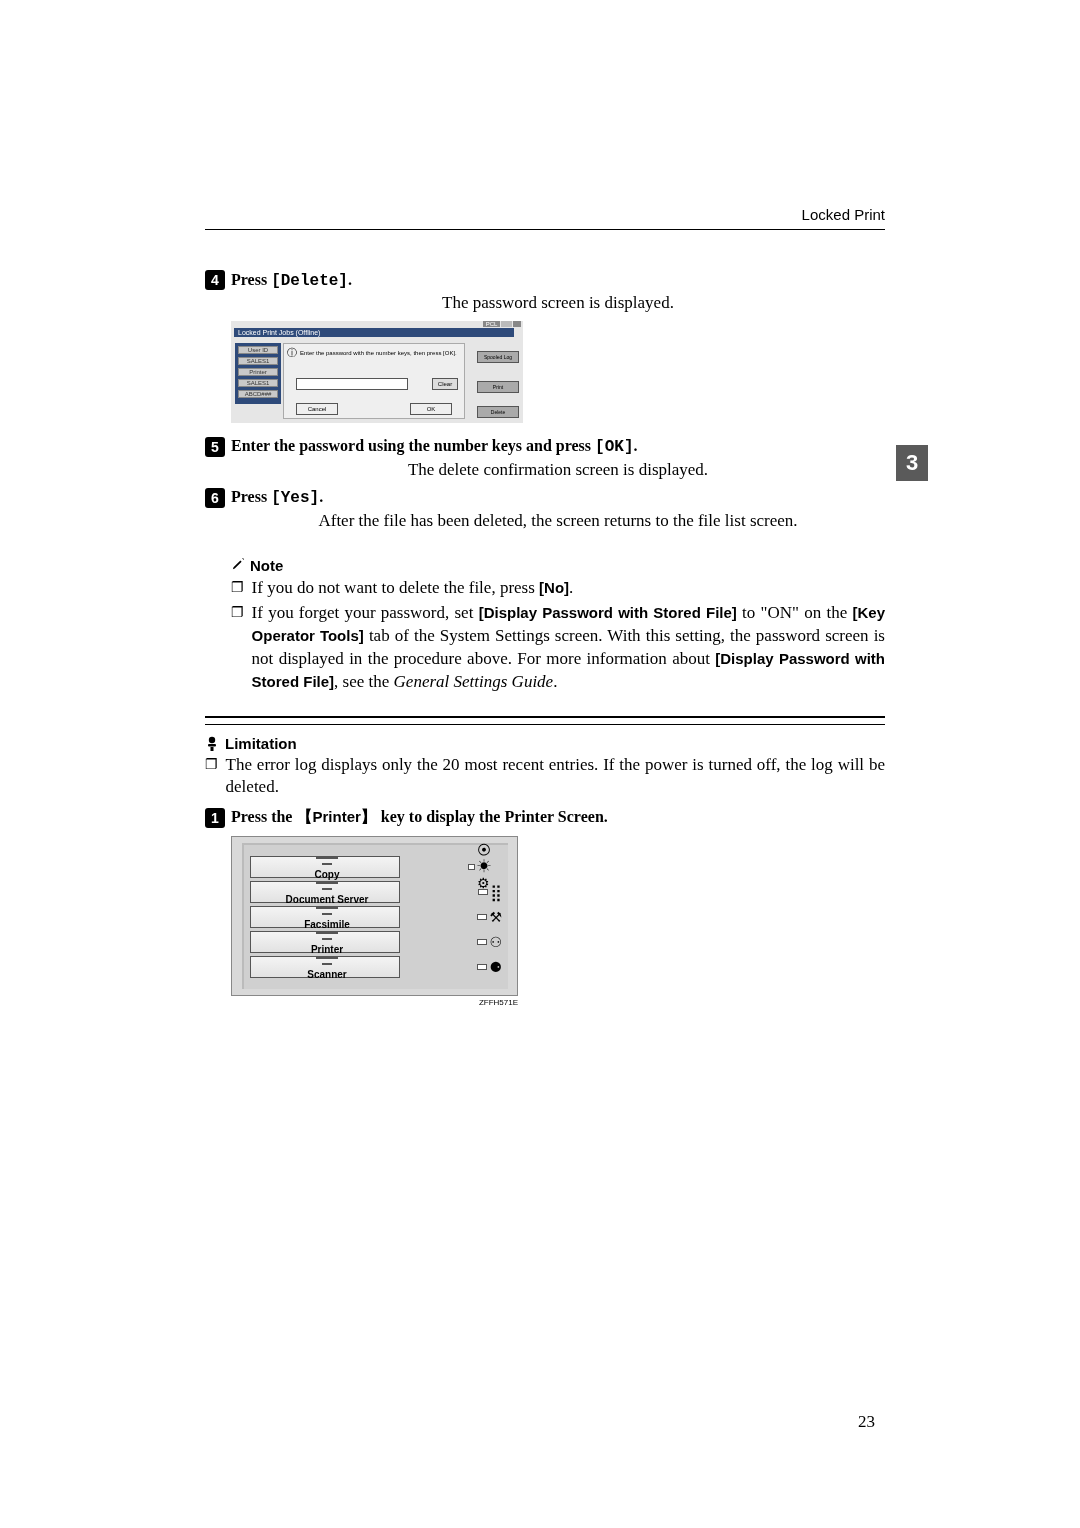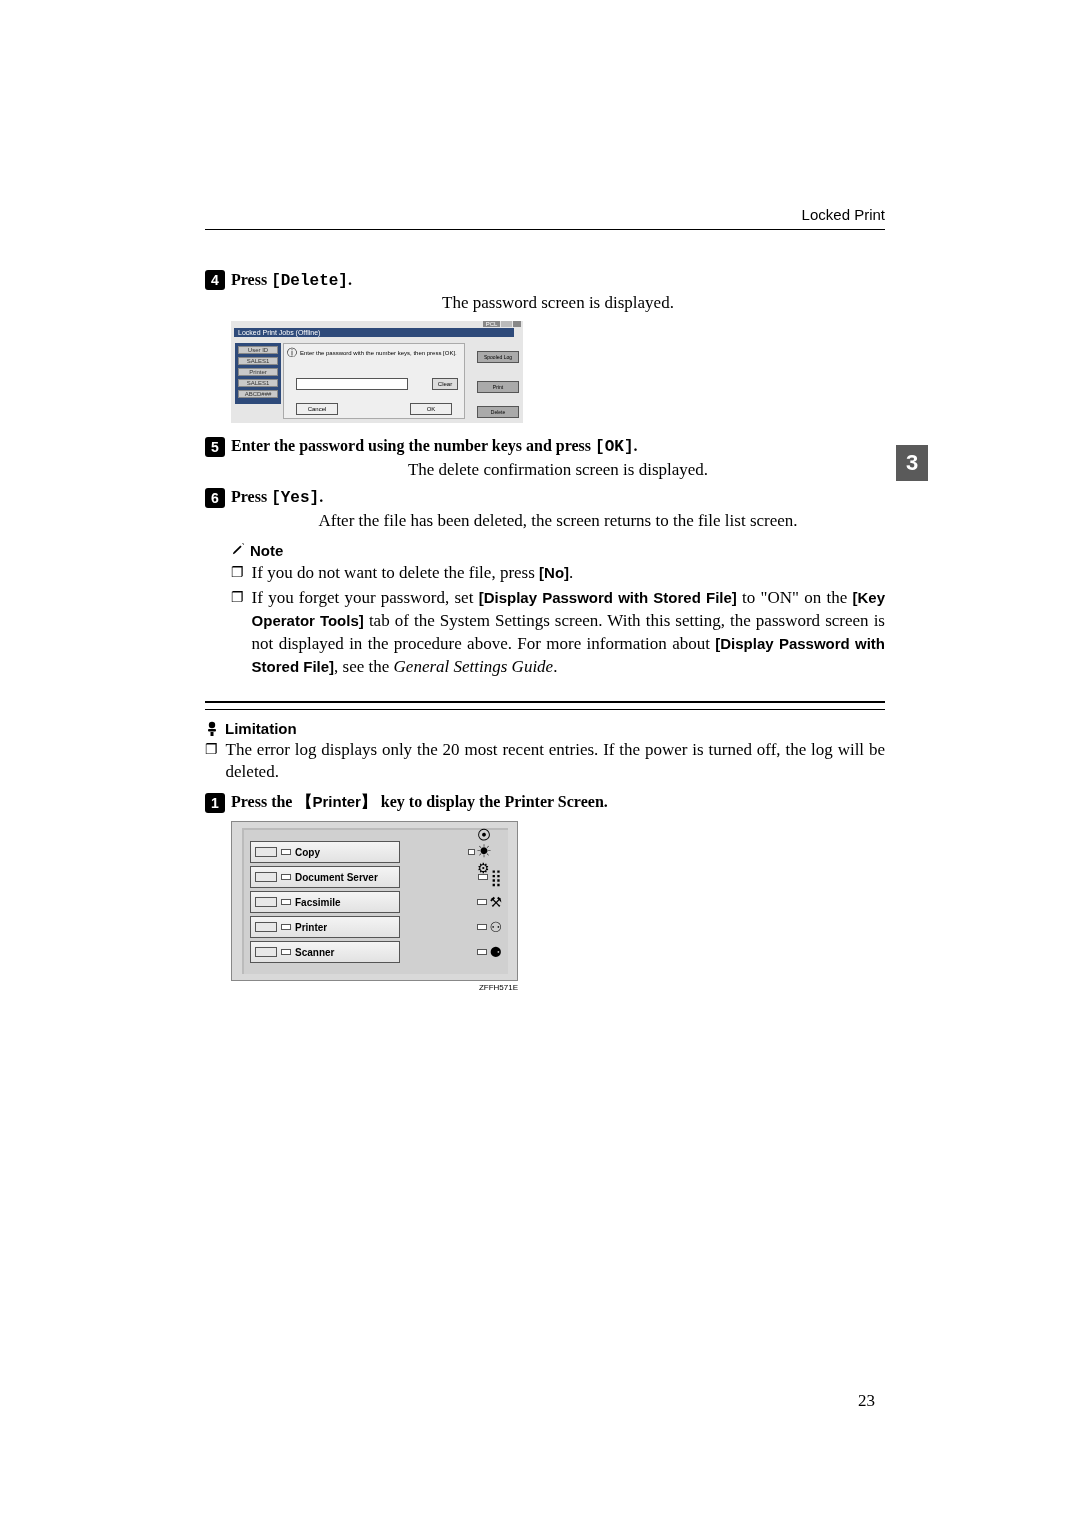--- a/index.html
+++ b/index.html
@@ -188,21 +188,21 @@
     color:#000;
     font-size:5px;
     text-align:center;
     line-height:10px;
   }
   .note-head {
     display: flex;
     align-items: center;
     gap: 4px;
     margin-left: 26px;
-    margin-top: 8px;
+    margin-top: 23px;
   }
   .note-label {
     font-family: Arial, Helvetica, sans-serif;
     font-weight: bold;
     font-size: 15px;
   }
   .note-item {
     margin-left: 26px;
     display: flex;
     gap: 8px;
@@ -279,20 +279,21 @@
     gap:4px;
     width:150px;
     height:22px;
     border:1px solid #555;
     background:linear-gradient(#f4f4f4,#e2e2e2);
     font-family: Arial, Helvetica, sans-serif;
     font-size:10px;
     font-weight:bold;
     padding-left:4px;
     box-sizing:border-box;
+    flex-direction:column;
   }
   .panel-icon {
     width:34px;
     height:20px;
     display:flex;
     align-items:center;
     justify-content:flex-end;
     font-size:14px;
     gap:2px;
   }
@@ -309,21 +310,21 @@
   .img-code {
     font-family: Arial, Helvetica, sans-serif;
     font-size: 8px;
     text-align: right;
     margin-left:26px;
     width:287px;
     margin-top:2px;
   }
   .page-num {
     position: absolute;
-    bottom: 117px;
+    bottom: 96px;
     right: 205px;
     font-size: 17px;
   }
   .side-tab {
     position: absolute;
     right: 152px;
     top: 445px;
     width: 32px;
     height: 36px;
     background: #5a5a5a;

